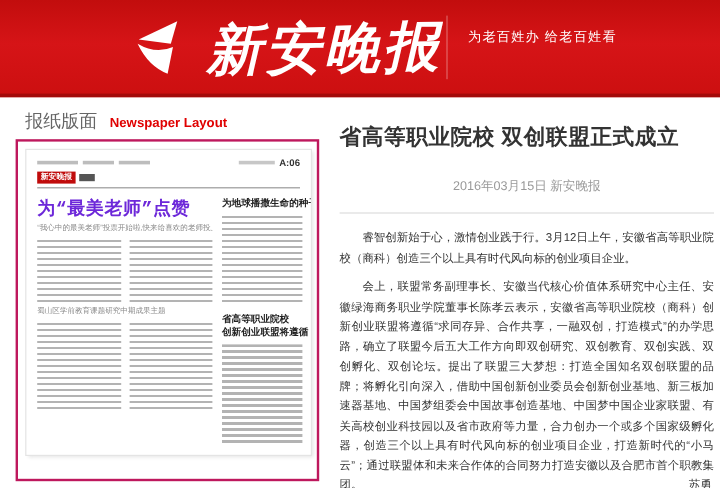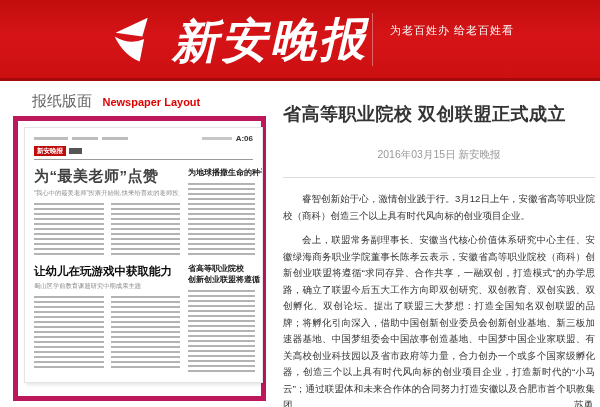--- a/index.html
+++ b/index.html
@@ -14,44 +14,44 @@
   .logo-wrap { position:absolute; left:110px; top:10px; height:60px; display:flex; align-items:center; cursor:pointer; }
   .logo-mark { width:54px; height:50px; margin-right:8px; }
   .brand { color:#fff; font-size:46px; line-height:50px; font-weight:bold; font-style:italic;
            font-family:"DejaVu Serif", serif; letter-spacing:3px; transform:rotate(-1deg); }
   .v-div { position:absolute; left:372px; top:13px; height:53px; width:1px; background:rgba(255,255,255,0.35); }
   .slogan { position:absolute; left:390px; top:16px; color:#fff; }
   .slogan .s1 { font-size:21px; font-weight:bold; letter-spacing:2px; }
   .slogan .s2 { font-size:11px; margin-top:7px; letter-spacing:1px; }
 
   
-  .layout-label { position:absolute; left:32px; top:92px; white-space:nowrap; }
+  .layout-label { position:absolute; left:21px; top:92px; white-space:nowrap; }
   .layout-label .cn { font-size:15px; color:#666; }
   .layout-label .en { font-size:11px; font-weight:bold; color:#e00000; margin-left:6px; }
 
   
   .thumb-box { position:absolute; left:13px; top:116px; width:253px; height:285px;
-               border:5px solid #be185d; background:#fff; padding:6px; cursor:pointer; }
+               border:2px solid #be185d; background:#fff; padding:6px; cursor:pointer; }
   .np-page { width:239px; height:256px; background:#fff; border:1px solid #e4e4e4;
              box-shadow:2px 2px 3px rgba(0,0,0,0.10); padding:7px 9px; position:relative; overflow:hidden; }
   .np-toprow { display:flex; justify-content:space-between; align-items:center; height:7px; margin-bottom:3px; }
   .np-tiny-bars { display:flex; gap:4px; }
   .np-tiny-bars i { display:block; width:26px; height:3px; background:#bdbdbd; }
   .np-tiny-bars i:first-child { width:34px; }
   .np-topright { display:flex; align-items:center; gap:4px; }
   .np-topright i { display:block; width:30px; height:3px; background:#c7c7c7; }
   .np-pageno { font-size:8px; font-weight:bold; color:#333; }
   .np-mastrow { display:flex; align-items:center; gap:3px; height:11px; margin-bottom:3px; }
   .np-chip { background:#c00b0b; color:#fff; font-size:6.5px; line-height:10px; padding:0 3px; font-weight:bold; }
   .np-chip-side { display:block; width:13px; height:6px; background:#555; }
   .np-rule { border-top:1px solid #9a9a9a; margin-bottom:7px; }
   .np-cols { display:flex; gap:8px; }
   .np-left { width:146px; }
   .np-right { width:67px; }
-  .np-h1 { font-size:15px; font-weight:bold; color:#404040; white-space:nowrap; letter-spacing:0.5px; }
+  .np-h1 { font-size:15px; font-weight:bold; color:#6d28d9; white-space:nowrap; letter-spacing:0.5px;font-family:Liberation Mono, monospace; }
   .np-sub { font-size:6.3px; color:#8b8b8b; white-space:nowrap; overflow:hidden; margin-top:3px; }
   .np-textcols { display:flex; gap:7px; margin-top:5px; }
   .np-col { flex:1; height:52px; }
   .np-textcols.tall .np-col { height:74px; }
   .stripes { background:repeating-linear-gradient(180deg,#b3b3b3 0 2px,rgba(0,0,0,0) 2px 5px); }
   .np-h2 { font-size:11.5px; font-weight:bold; color:#0a0a0a; white-space:nowrap; margin-top:9px; }
   .np-h3 { font-size:8px; font-weight:bold; color:#222; white-space:nowrap; }
   .np-sideblock { height:72px; margin-top:5px; margin-bottom:8px; }
   .np-sideblock2 { height:84px; margin-top:5px; }
 
@@ -110,21 +110,20 @@
       </div>
       <div class="np-rule"></div>
       <div class="np-cols">
         <div class="np-left">
           <div class="np-h1">为“最美老师”点赞</div>
           <div class="np-sub">“我心中的最美老师”投票开始啦,快来给喜欢的老师投上一票吧</div>
           <div class="np-textcols">
             <div class="np-col stripes"></div>
               <div class="np-col stripes"></div>
           </div>
-          <div class="np-h2">让幼儿在玩游戏中获取能力</div>
           <div class="np-sub">蜀山区学前教育课题研究中期成果主题</div>
           <div class="np-textcols tall">
             <div class="np-col stripes"></div>
               <div class="np-col stripes"></div>
           </div>
         </div>
         <div class="np-right">
           <div class="np-h3">为地球播撒生命的种子</div>
           <div class="np-sideblock stripes"></div>
           <div class="np-h3">省高等职业院校</div>

